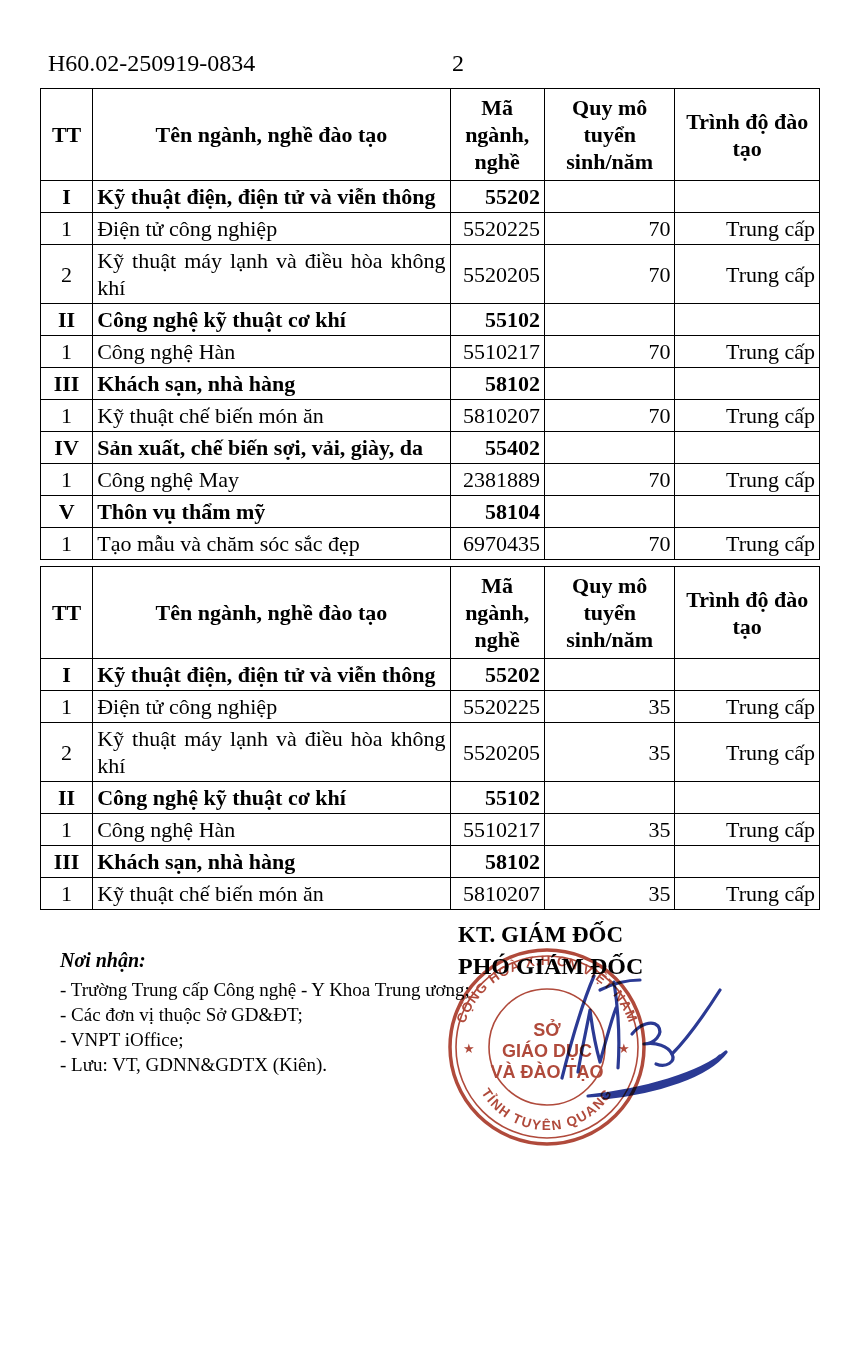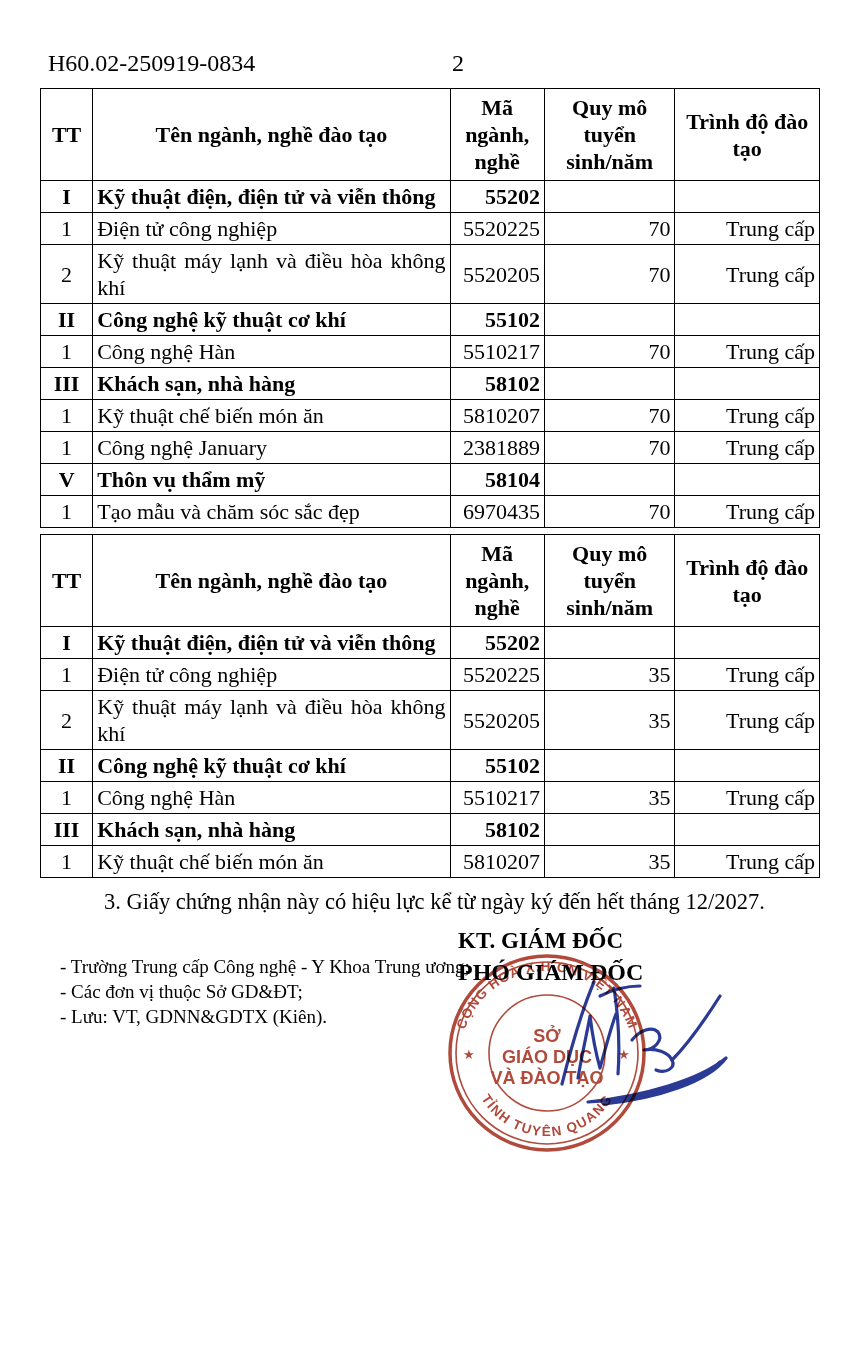--- a/index.html
+++ b/index.html
@@ -133,23 +133,30 @@
           <td class="cell-quota"></td>
           <td class="cell-level"></td>
         </tr>
         <tr class="">
           <td class="cell-tt">1</td>
           <td class="cell-name">Kỹ thuật chế biến món ăn</td>
           <td class="cell-code">5810207</td>
           <td class="cell-quota">70</td>
           <td class="cell-level">Trung cấp</td>
         </tr>
-        <tr class="">
-          <td class="cell-tt">1</td>
-          <td class="cell-name">Công nghệ January</td>
+        <tr class="group-row">
+          <td class="cell-tt">IV</td>
+          <td class="cell-name">Sản xuất, chế biến sợi, vải, giày, da</td>
+          <td class="cell-code">55402</td>
+          <td class="cell-quota"></td>
+          <td class="cell-level"></td>
+        </tr>
+        <tr class="">
+          <td class="cell-tt">1</td>
+          <td class="cell-name">Công nghệ May</td>
           <td class="cell-code">2381889</td>
           <td class="cell-quota">70</td>
           <td class="cell-level">Trung cấp</td>
         </tr>
         <tr class="group-row">
           <td class="cell-tt">V</td>
           <td class="cell-name">Thôn vụ thẩm mỹ</td>
           <td class="cell-code">58104</td>
           <td class="cell-quota"></td>
           <td class="cell-level"></td>
@@ -228,28 +235,29 @@
         <tr class="">
           <td class="cell-tt">1</td>
           <td class="cell-name">Kỹ thuật chế biến món ăn</td>
           <td class="cell-code">5810207</td>
           <td class="cell-quota">35</td>
           <td class="cell-level">Trung cấp</td>
         </tr>
       </tbody>
     </table>
 
-  <p class="body-par par-3">3. Giấy chứng nhận này có hiệu lực kể từ ngày ký đến hết tháng 12/2027.</p>
 
   <div class="footer">
 
     <div class="recipients">
+      <div class="recipients-title">Nơi nhận:</div>
       <div id="recipient-list">
           <div class="recipient-item">- Trường Trung cấp Công nghệ - Y Khoa Trung ương;</div>
           <div class="recipient-item">- Các đơn vị thuộc Sở GD&amp;ĐT;</div>
+          <div class="recipient-item">- VNPT iOffice;</div>
           <div class="recipient-item">- Lưu: VT, GDNN&amp;GDTX (Kiên).</div>
         </div>
     </div>
 
     <div class="sign-title-block">
       <div class="sign-title-1">KT. GIÁM ĐỐC</div>
       <div class="sign-title-2">PHÓ GIÁM ĐỐC</div>
     </div>
 
     <div class="stamp-wrap">

